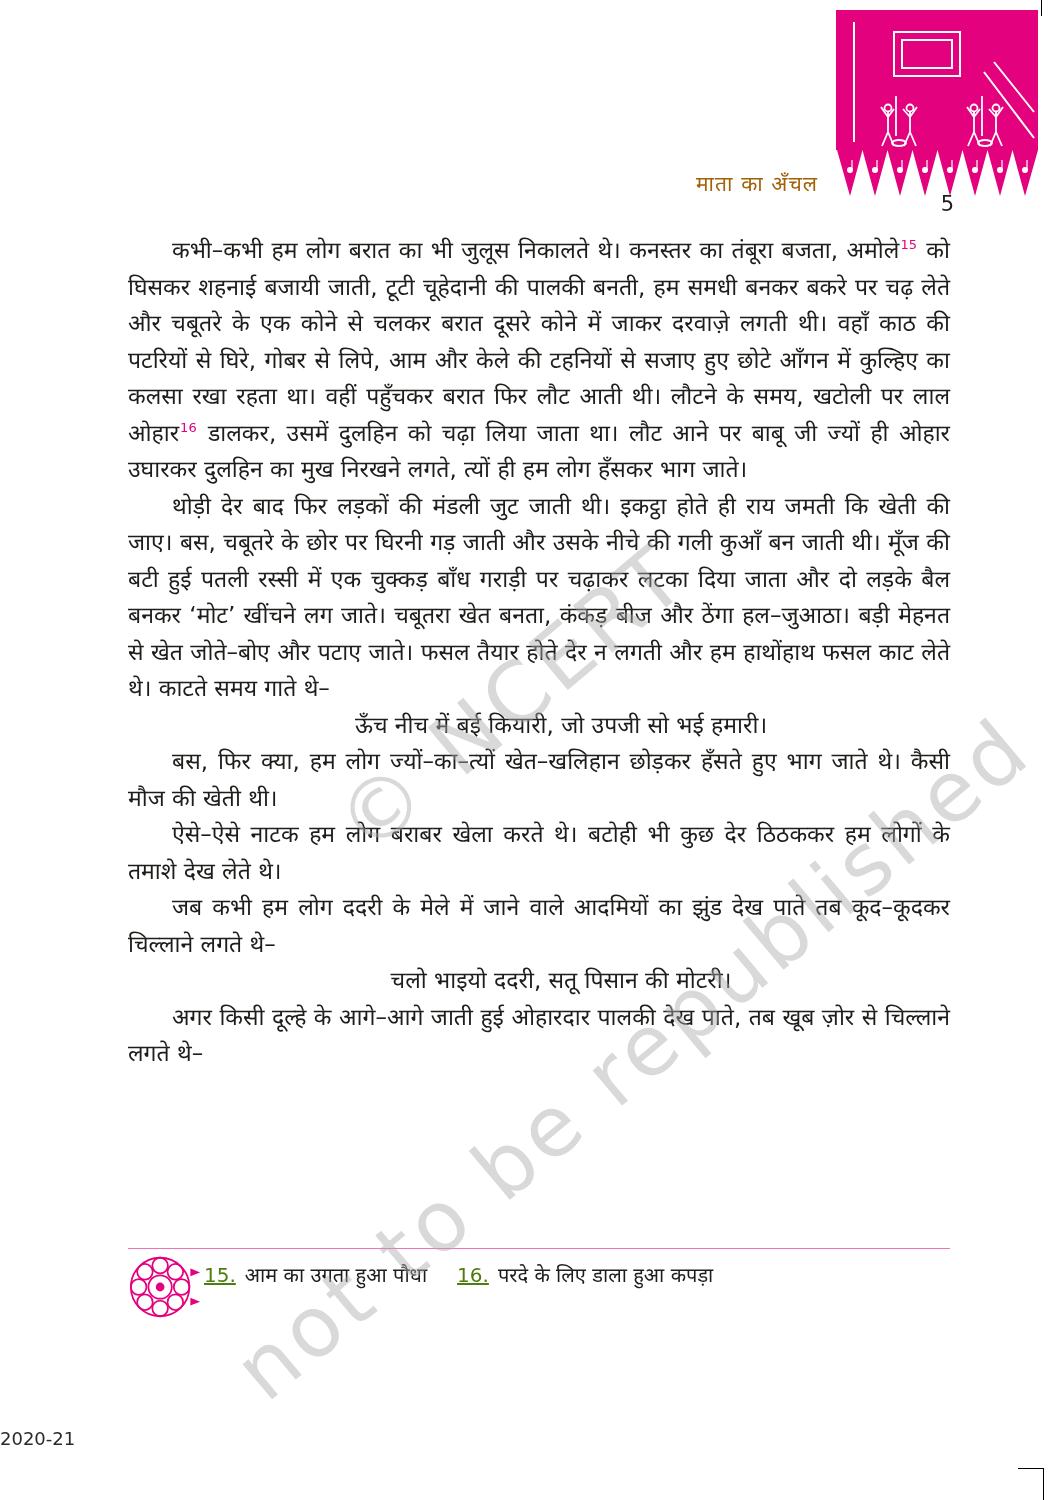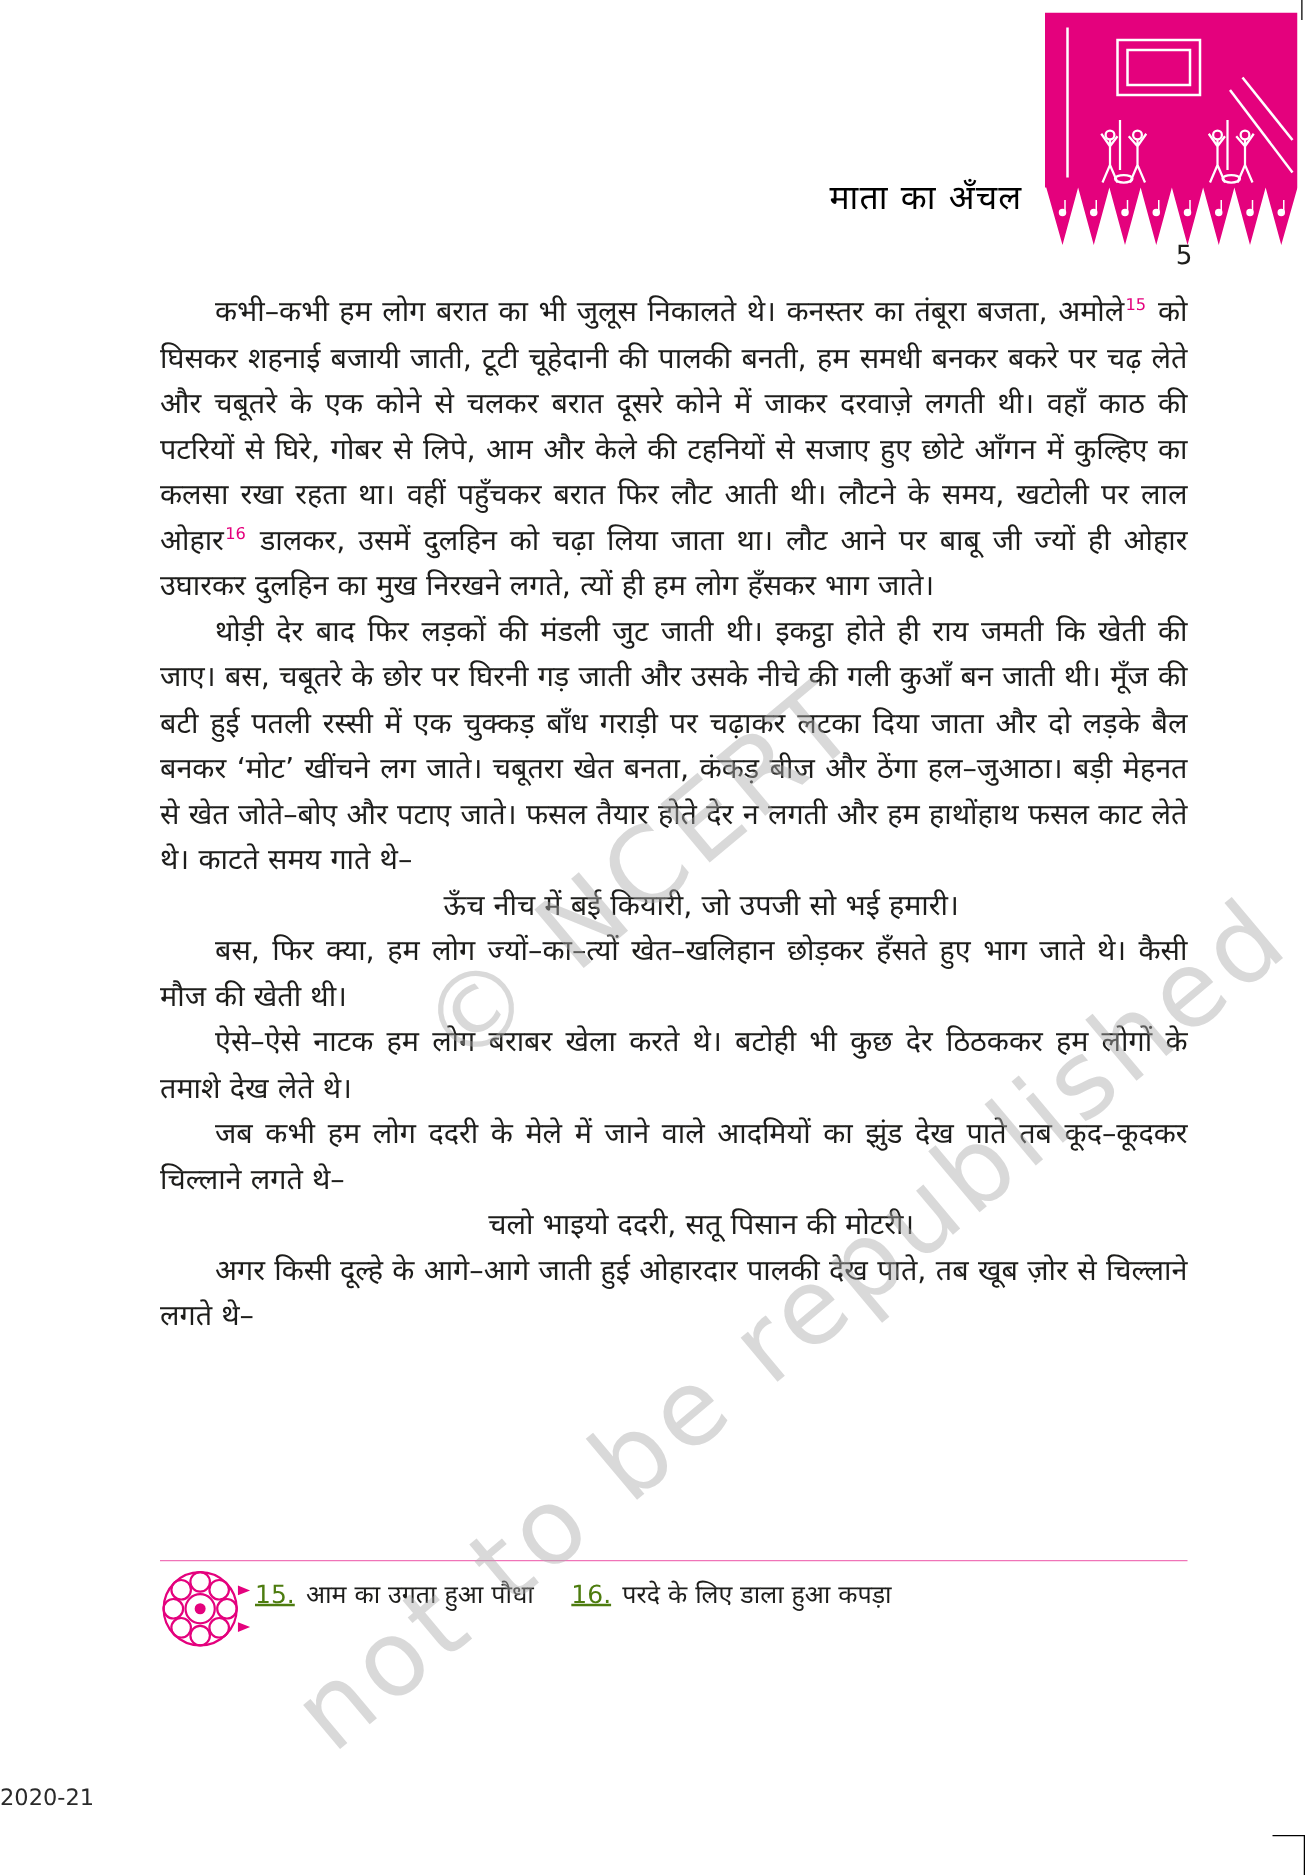--- a/index.html
+++ b/index.html
@@ -5,21 +5,21 @@
   html,body { margin:0; padding:0; background:#ffffff; }
   .page {
     position:relative; width:1050px; height:1500px; background:#ffffff;
     font-family:"DejaVu Sans", sans-serif; overflow:hidden; color:#1d1d1b;
   }
 
   
   .illustration { position:absolute; top:10px; right:12px; width:202px; height:190px; }
 
   
-  .header-title { position:absolute; top:138px; right:232px; font-size:27px; color:#000000; letter-spacing:1px; }
+  .header-title { position:absolute; top:169px; right:232px; font-size:21px; color:#a16207; letter-spacing:1px; }
   .page-number  { position:absolute; top:192px; right:96px; font-size:21px; color:#1d1d1b; }
 
   
   .body-text {
     position:absolute; left:128px; top:232px; width:822px;
     font-size:23px; line-height:36.5px; text-align:justify; color:#1d1d1b;
   }
   .para  { margin:0; text-indent:44px; }
   .verse { margin:0; text-indent:44px; text-align:center; }
   sup.fnref { color:#e4017d; font-size:13px; line-height:0; vertical-align:super; margin:0 1px; }

